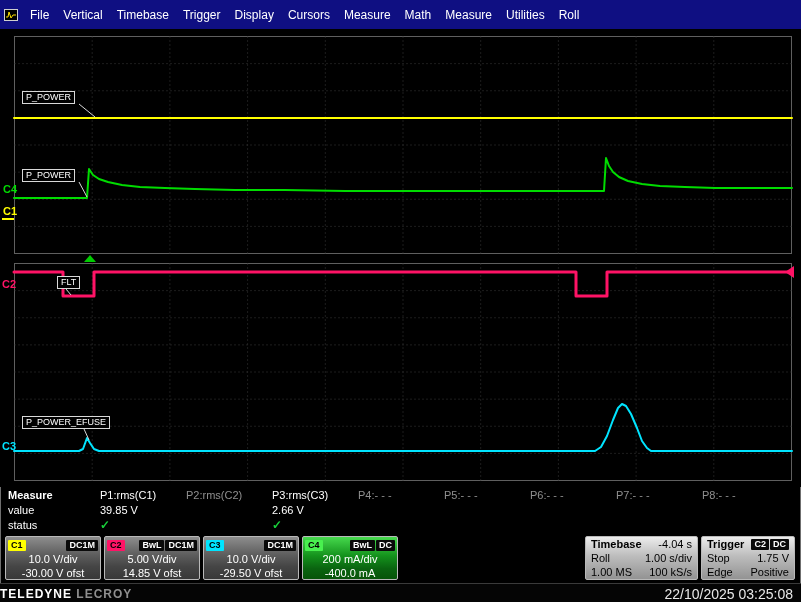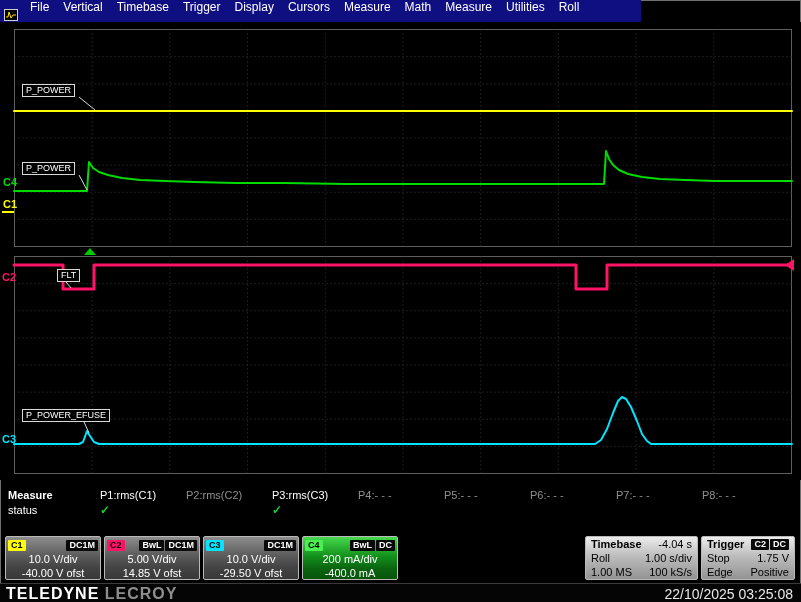--- a/index.html
+++ b/index.html
@@ -1,24 +1,24 @@
 <!DOCTYPE html>
 <html><head>
 <meta charset="utf-8">
 <style>
   html,body{margin:0;padding:0;background:#222;}
   #root{position:relative;width:801px;height:602px;background:#000;overflow:hidden;
         font-family:"Liberation Sans",sans-serif;-webkit-font-smoothing:antialiased;}
   
-  .menubar{position:absolute;left:0;top:0;width:641px;height:29px;background:#0f0f82;
-           display:flex;color:#fff;font-size:12px;border-bottom:1px solid #000;}
+  .menubar{position:absolute;left:0;top:0;width:801px;height:29px;background:#0f0f82;
+           display:flex;align-items:center;color:#fff;font-size:12px;border-bottom:1px solid #000;}
   .app-icon{display:inline-flex;align-items:center;margin:0 5px 0 4px;}
   .menu-item{padding:0 7px;cursor:default;white-space:nowrap;}
   
-  .plot{position:absolute;left:0;top:22px;width:801px;height:458px;background:#000;}
+  .plot{position:absolute;left:0;top:29px;width:801px;height:458px;background:#000;}
   #scope-svg{position:absolute;left:0;top:0;width:801px;height:458px;pointer-events:none;}
   #gridlines line{stroke:#3a3a3a;stroke-width:1;stroke-dasharray:1 3;}
   .grat{fill:none;stroke:#5f5f5f;stroke-width:1;}
   .trace{fill:none;stroke-linejoin:round;stroke-linecap:round;}
   .callout{stroke:#d8d8d8;stroke-width:1;}
   .trace-label{position:absolute;background:#000;border:1px solid #d8d8d8;color:#fff;
                font-size:9px;line-height:11px;padding:0 3px;white-space:nowrap;z-index:5;}
   .ch-marker{position:absolute;font-size:11px;font-weight:bold;z-index:5;line-height:11px;}
   .c1dash{position:absolute;left:2px;top:189px;width:12px;height:2px;background:#ffff00;z-index:5;}
   
@@ -41,21 +41,21 @@
   .chipgroup{display:inline-flex;gap:1px;}
   .chip{font-size:9px;font-weight:bold;line-height:11px;padding:0 3px;border-radius:1px;}
   .chip-c1{background:#ffff00;color:#000;}
   .chip-c2{background:#ff1366;color:#000;}
   .chip-c3{background:#00e4ff;color:#000;}
   .chip-c4{background:#49f04f;color:#000;}
   .chip-dark{background:#0a0a0a;color:#fff;}
   
   .footer{position:absolute;left:0;top:583px;width:801px;height:19px;background:#050505;
           border-top:1px solid #3a3a3a;display:flex;align-items:center;justify-content:space-between;}
-  .brand{margin-left:6px;font-size:16px;font-weight:bold;letter-spacing:1px;}
+  .brand{font-size:12px;font-weight:bold;letter-spacing:1px;}
   .brand .b1{color:#fff;}
   .brand .b2{color:#8f8f8f;}
   .timestamp{margin-right:8px;color:#e8e8e8;font-size:14px;}
   
   #root{box-shadow:inset 0 0 0 1px #6f6f6f;}
 </style>
 </head>
 <body>
 
 <div id="root">
@@ -151,41 +151,52 @@
       <div class="mcell">P1:rms(C1)</div>
       <div class="mcell dim">P2:rms(C2)</div>
       <div class="mcell">P3:rms(C3)</div>
       <div class="mcell dim">P4:- - -</div>
       <div class="mcell dim">P5:- - -</div>
       <div class="mcell dim">P6:- - -</div>
       <div class="mcell dim">P7:- - -</div>
       <div class="mcell dim">P8:- - -</div>
     </div>
     <div class="mrow">
+      <div class="mlabel">value</div>
+      <div class="mcell">39.85 V</div>
+      <div class="mcell"></div>
+      <div class="mcell">2.66 V</div>
+      <div class="mcell"></div>
+      <div class="mcell"></div>
+      <div class="mcell"></div>
+      <div class="mcell"></div>
+      <div class="mcell"></div>
+    </div>
+    <div class="mrow">
       <div class="mlabel">status</div>
       <div class="mcell check">✓</div>
       <div class="mcell check"></div>
       <div class="mcell check">✓</div>
       <div class="mcell check"></div>
       <div class="mcell check"></div>
       <div class="mcell check"></div>
       <div class="mcell check"></div>
       <div class="mcell check"></div>
     </div>
   </div>
 
   <div class="descbox ch" style="left:5px">
     <div class="descrow top">
       <span class="chip chip-c1">C1</span>
       <span class="chipgroup">
           <span class="chip chip-dark">DC1M</span>
         </span>
     </div>
     <div class="descrow">10.0 V/div</div>
-    <div class="descrow">-40.00 V ofst</div>
+    <div class="descrow">-30.00 V ofst</div>
   </div>
 
   <div class="descbox ch" style="left:104px">
     <div class="descrow top">
       <span class="chip chip-c2">C2</span>
       <span class="chipgroup">
         <span class="chip chip-dark">BwL</span>
         <span class="chip chip-dark">DC1M</span>
       </span>
     </div>

